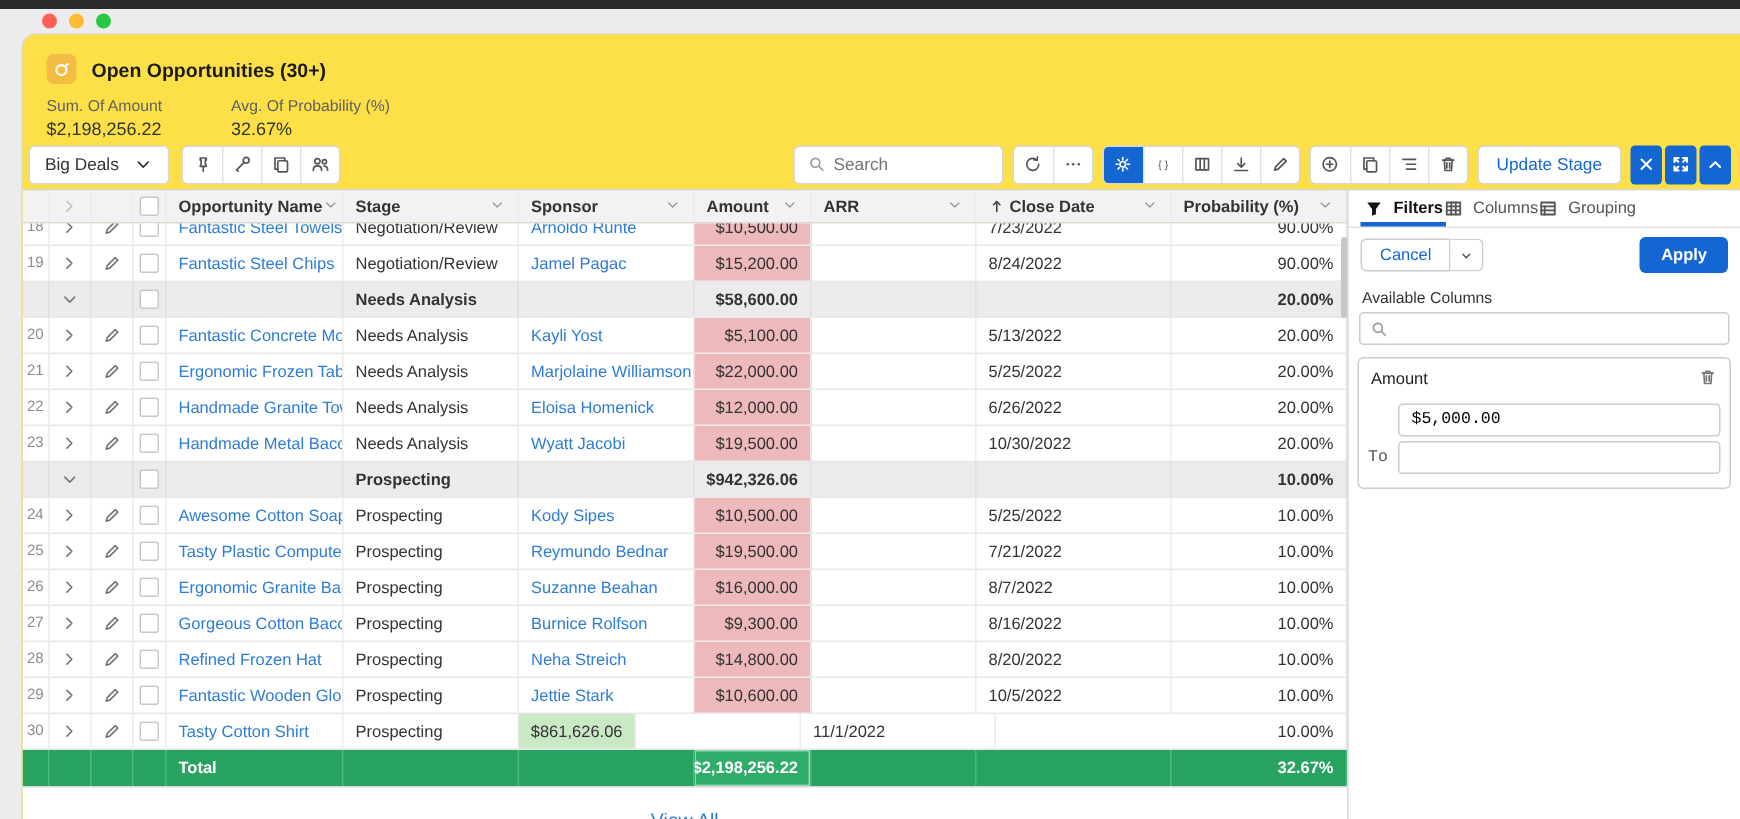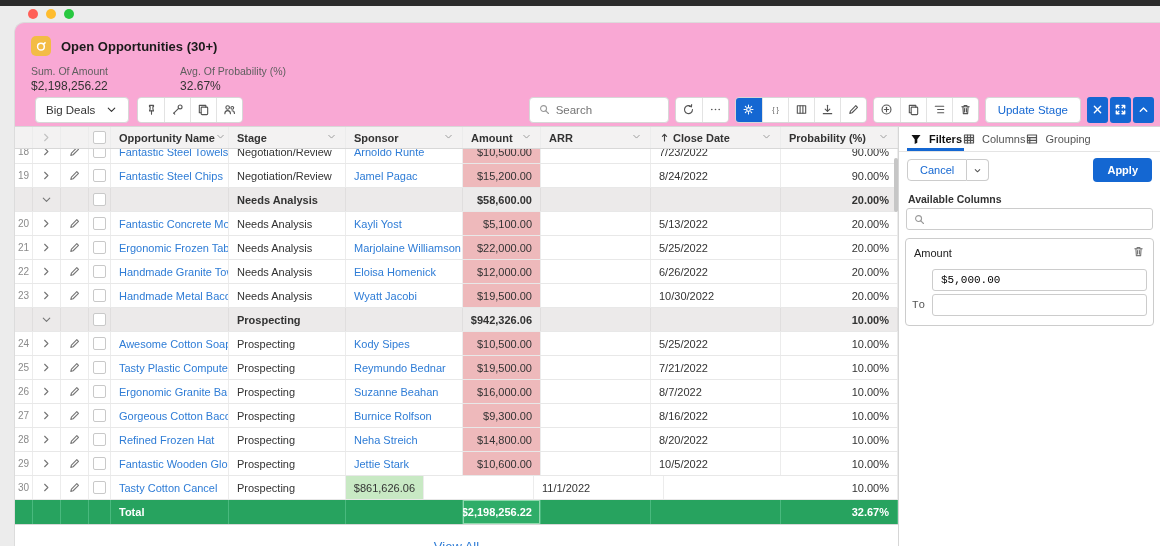--- a/index.html
+++ b/index.html
@@ -3,36 +3,36 @@
 <meta charset="utf-8">
 <style>
   * { margin:0; padding:0; box-sizing:border-box; }
   html,body { width:1160px; height:546px; overflow:hidden;
     font-family:"Liberation Sans", sans-serif; background:#ececec; }
   .top-strip { height:6px; background:#2b2b2b; }
   .titlebar { height:16px; display:flex; align-items:center; padding-left:28px; gap:8px; }
   .dot { width:10px; height:10px; border-radius:50%; display:inline-block; }
   .dot.red{background:#ff5f57}.dot.yellow{background:#febc2e}.dot.green{background:#28c840}
 
-  .card { position:absolute; left:14px; top:22px; right:0; bottom:0; background:#f9a8d4;
+  .card { position:absolute; left:14px; top:22px; right:0; bottom:0; background:#fde047;
     border:1px solid #dcdcdc; border-right:none; border-bottom:none; border-radius:10px 0 0 0; overflow:hidden; }
 
   
   .card-head { height:70px; padding:12px 16px 0; }
   .title-row { display:flex; align-items:center; gap:10px; height:22px; }
   .app-icon { width:20px; height:20px; border-radius:5px; background:var(--icon-yellow,#f3bc45);
     display:flex; align-items:center; justify-content:center; }
   .app-icon svg{ width:13px; height:13px; stroke:#fff; fill:none; stroke-width:1.6; }
   .title { font-size:13px; font-weight:bold; color:#1b1b1b; }
-  .summary-row { display:flex; gap:72px; margin-top:8px; }
+  .summary-row { display:flex; gap:46px; margin-top:8px; }
   .sum-label { font-size:10.5px; color:#5f5f5f; }
   .sum-value { font-size:12px; color:#333; margin-top:2px; }
 
   
-  .toolbar { height:33px; display:flex; align-items:center; justify-content:space-between; padding:0 6px 0 20px; }
+  .toolbar { height:33px; display:flex; align-items:center; justify-content:space-between; padding:0 6px 0 4px; }
   .tb-left,.tb-right { display:flex; align-items:center; gap:8px; }
   .tb-right { gap:6px; }
   button { font-family:inherit; cursor:pointer; }
   .select-btn { height:26px; background:#fff; border:1px solid #d7d7d7; border-radius:4px;
     padding:0 10px; font-size:11.5px; color:#333; display:flex; align-items:center; gap:10px; }
   .btn-group { display:flex; border:1px solid #d7d7d7; border-radius:4px; overflow:hidden; height:26px; }
   .btn-group .tbtn { width:26px; height:100%; background:#fff; border:none; border-left:1px solid #e3e3e3;
     color:#555; display:flex; align-items:center; justify-content:center; }
   .btn-group .tbtn:first-child{ border-left:none; }
   .btn-group .tbtn.active { background:var(--accent,#1467d2); color:#fff; }
@@ -95,21 +95,21 @@
   .ptab.active::after { content:''; position:absolute; left:-2px; right:-2px; bottom:0; height:3px; background:var(--accent,#1467d2); }
   .panel-actions { display:flex; padding:6px 8px 5px; align-items:center; }
   .cancel-wrap { display:flex; }
   .cancel-btn { height:22px; padding:0 12px; background:#fff; border:1px solid #ccc;
     border-radius:4px 0 0 4px; color:var(--accent,#1467d2); font-size:11px; }
   .cancel-menu { height:22px; width:22px; background:#fff; border:1px solid #ccc; border-left:none;
     border-radius:0 4px 4px 0; color:#555; display:flex; align-items:center; justify-content:center; }
   .cancel-menu svg{ width:9px; height:9px; stroke-width:1.6; }
   .apply-btn { margin-left:auto; height:24px; background:var(--accent,#1467d2); color:#fff;
     border:none; border-radius:4px; padding:0 14px; font-size:11px; font-weight:bold; }
-  .avail-label { padding:6px 9px 3px; color:#333; font-size:10.5px;font-weight:bold; }
+  .avail-label { padding:6px 9px 3px; color:#333; font-size:10.5px; }
   .panel-search { margin:0 7px; border:1px solid #ccc; border-radius:3px; height:22px;
     display:flex; align-items:center; padding:0 6px; gap:4px; color:#9a9a9a; }
   .panel-search input{ border:none; outline:none; flex:1; font-size:11px; font-family:inherit; }
   .filter-box { margin:8px 6px 0; border:1px solid #ccc; border-radius:4px; padding:5px 6px 9px; }
   .fb-head { display:flex; justify-content:space-between; align-items:center; padding:1px 2px 5px; color:#222; }
   .trash-btn { border:none; background:none; color:#777; padding:0; }
   .fb-row { display:grid; grid-template-columns:20px 1fr; align-items:center; margin-top:3px;font-family:Liberation Mono, monospace; }
   .fb-row .to { color:#555; }
   .fb-row input { height:22px; border:1px solid #ccc; border-radius:3px; padding:0 8px;
     font-size:11px; font-family:inherit; outline:none; width:100%; }
@@ -856,21 +856,21 @@
                 <span class="ic">
                   <svg viewBox="0 0 14 14">
                     <path d="M3 11.2 l.7-2.5 5.8-5.8 1.8 1.8 -5.8 5.8 Z"></path>
                   </svg>
                 </span>
               </div>
       <div class="cell c-chk">
                 <span class="cb"></span>
               </div>
       <div class="cell c-name">
-                <span class="link">Tasty Cotton Cancel</span>
+                <span class="link">Tasty Cotton Shirt</span>
               </div>
       <div class="cell c-stage">Prospecting</div>
       <div class="cell c-amount amt-green">$861,626.06</div>
       <div class="cell c-arr"></div>
       <div class="cell c-close">11/1/2022</div>
       <div class="cell c-prob">10.00%</div>
     </div>
             <div class="row row-total">
     <div class="cell c-num"></div>
     <div class="cell c-exp"></div>

